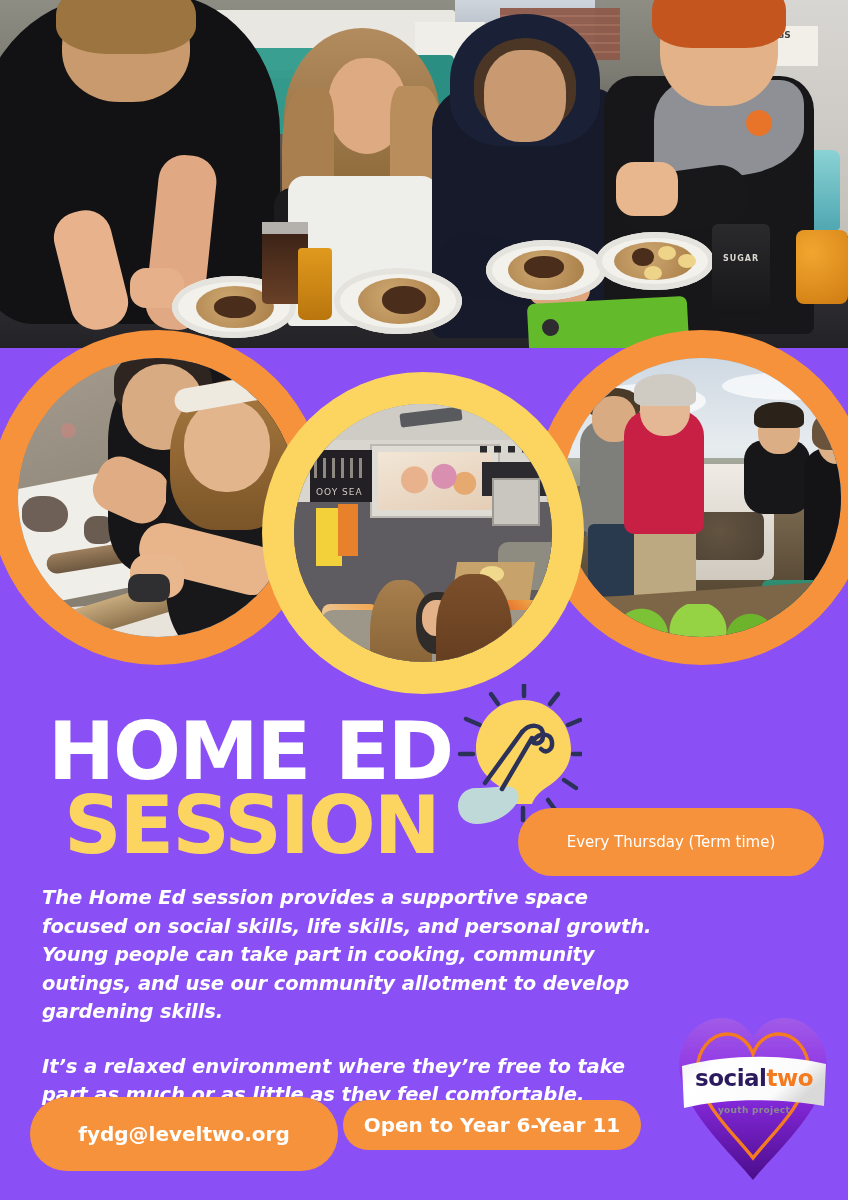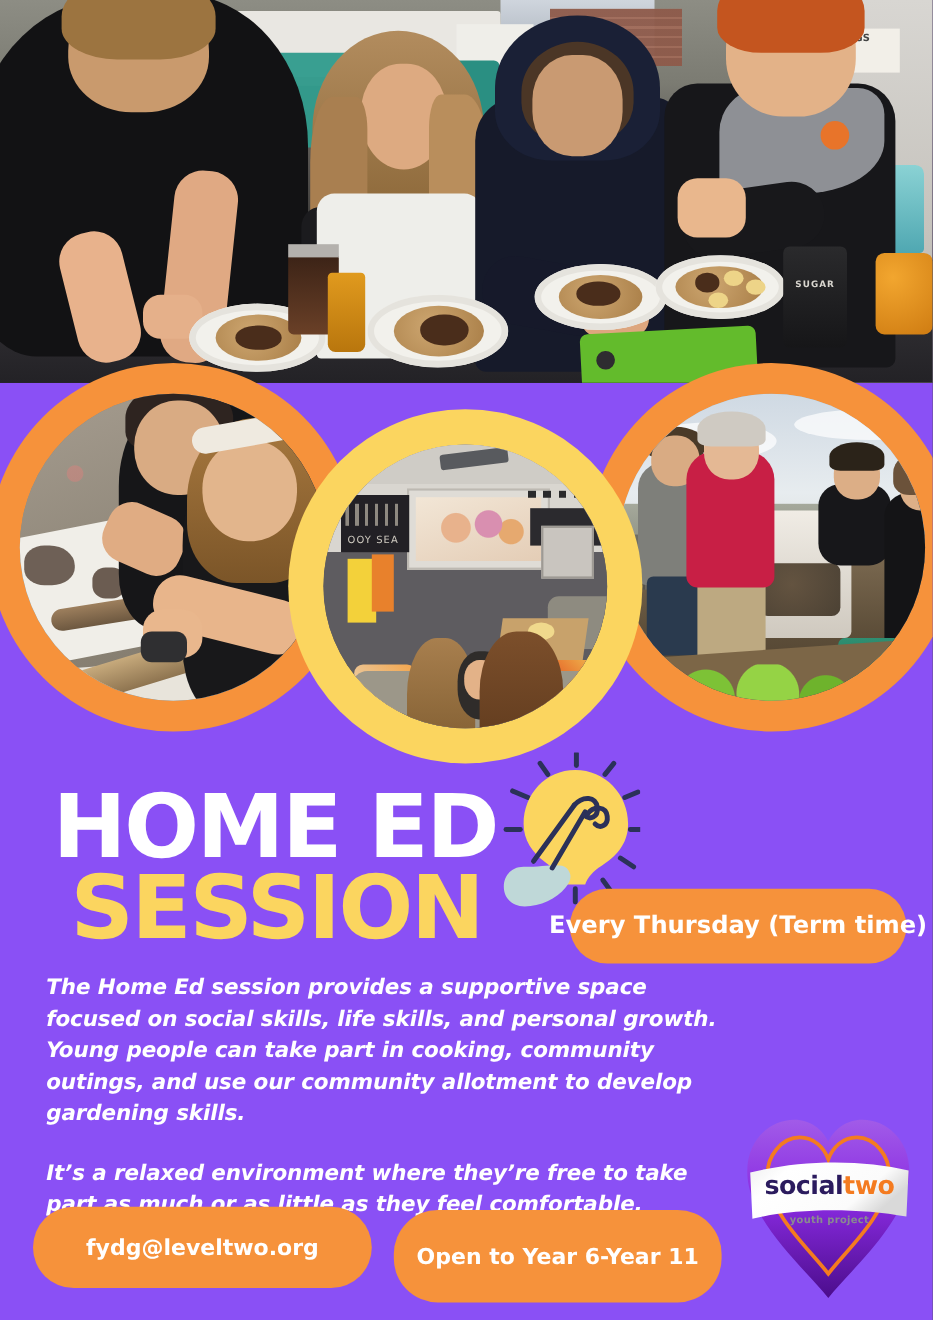--- a/index.html
+++ b/index.html
@@ -326,21 +326,21 @@
 
   
   .schedule {
     position:absolute; left:518px; top:808px; width:306px; min-height:68px;
     background:#F6923B; border-radius:34px;
     display:flex; flex-direction:column; justify-content:center; align-items:center;
     padding:8px 14px;
   }
   .schedule div {
     font-family:"DejaVu Sans", sans-serif;
-    color:#FFFFFF; font-weight:700; font-size:22px; line-height:24px; white-space:nowrap;
+    color:#FFFFFF; font-weight:400; font-size:15px; line-height:24px; white-space:nowrap;
   }
 
   
   .body-copy { position:absolute; left:42px; top:884px; width:625px; }
   .body-copy p {
     font-family:"DejaVu Sans", sans-serif;
     color:#FFFFFF; font-weight:700; font-style:italic;
     font-size:19.5px; line-height:28.5px; letter-spacing:-0.1px;
   }
   .body-copy p.p2 { margin-top:26px; }
@@ -348,21 +348,21 @@
   
   .pill {
     position:absolute; background:#F6923B; border-radius:40px;
     display:flex; flex-direction:column; justify-content:center; align-items:center;
   }
   .pill span {
     font-family:"DejaVu Sans", sans-serif;
     color:#FFFFFF; font-weight:700; font-size:20px; line-height:27px; white-space:nowrap;
   }
   .pill-info { left:30px; top:1097px; width:308px; height:74px; }
-  .pill-year { left:358px; top:1100px; width:298px; height:84px; }
+  .pill-year { left:343px; top:1100px; width:298px; height:50px; }
 
   
   .logo { position:absolute; left:672px; top:1008px; width:162px; height:176px; }
   .logo .bannertext {
     position:absolute; left:18px; top:58px; width:128px; text-align:center;
     pointer-events:none;
   }
   .logo .bannertext .wordmark {
     font-family:"DejaVu Sans", sans-serif; font-size:23px; font-weight:800;
     letter-spacing:-0.5px; line-height:24px;

